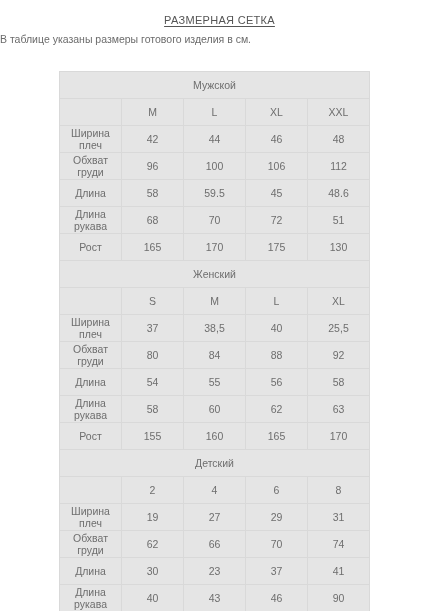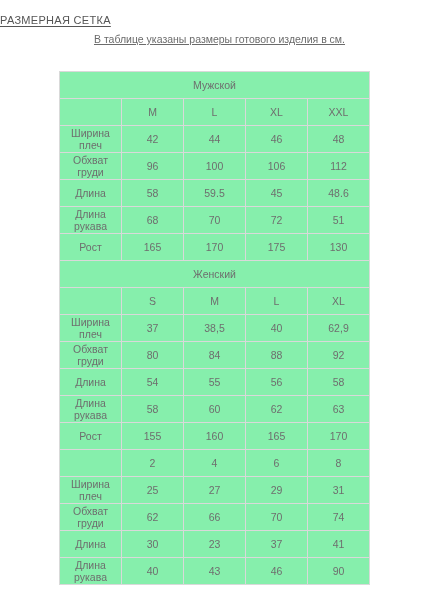--- a/index.html
+++ b/index.html
@@ -15,45 +15,44 @@
     color: #6b6b6b;
     -webkit-font-smoothing: antialiased;
   }
   .page {
     position: relative;
     width: 439px;
     height: 611px;
     box-sizing: border-box;
   }
   .title {
+    text-align: center;
     font-size: 11px;
     letter-spacing: .3px;
     color: #555555;
     text-decoration: underline;
     text-underline-offset: 2px;
     margin-top: 14px;
   }
   .subtitle {
-    text-align: center;
     font-size: 10.5px;
     color: #6b6b6b;
     margin-top: 7px;
-    text-decoration: underline;
   }
   .table-wrap {
     position: absolute;
     left: 59px;
     top: 57px;
     width: 311px;
   }
   table.size-grid {
     border-collapse: collapse;
     table-layout: fixed;
     width: 311px;
-    background: #86efac;
+    background: #e5e5e5;
   }
   table.size-grid td {
     border: 1px solid #d9d9d9;
     font-size: 10.5px;
     color: #6e6e6e;
     height: 26px;
     padding: 0;
     vertical-align: middle;
     text-align: center;
     font-weight: 400;
@@ -137,21 +136,21 @@
             <td class="col-val size-head">S</td>
             <td class="col-val size-head">M</td>
             <td class="col-val size-head">L</td>
             <td class="col-val size-head">XL</td>
           </tr>
           <tr>
             <td class="col-label">Ширина плеч</td>
             <td class="col-val">37</td>
             <td class="col-val">38,5</td>
             <td class="col-val">40</td>
-            <td class="col-val">62,9</td>
+            <td class="col-val">25,5</td>
           </tr>
           <tr>
             <td class="col-label">Обхват груди</td>
             <td class="col-val">80</td>
             <td class="col-val">84</td>
             <td class="col-val">88</td>
             <td class="col-val">92</td>
           </tr>
           <tr>
             <td class="col-label">Длина</td>
@@ -168,29 +167,32 @@
             <td class="col-val">63</td>
           </tr>
           <tr>
             <td class="col-label">Рост</td>
             <td class="col-val">155</td>
             <td class="col-val">160</td>
             <td class="col-val">165</td>
             <td class="col-val">170</td>
           </tr>
           <tr>
+            <td class="section-head" colspan="5">Детский</td>
+          </tr>
+          <tr>
             <td class="col-label"></td>
             <td class="col-val size-head">2</td>
             <td class="col-val size-head">4</td>
             <td class="col-val size-head">6</td>
             <td class="col-val size-head">8</td>
           </tr>
           <tr>
             <td class="col-label">Ширина плеч</td>
-            <td class="col-val">25</td>
+            <td class="col-val">19</td>
             <td class="col-val">27</td>
             <td class="col-val">29</td>
             <td class="col-val">31</td>
           </tr>
           <tr>
             <td class="col-label">Обхват груди</td>
             <td class="col-val">62</td>
             <td class="col-val">66</td>
             <td class="col-val">70</td>
             <td class="col-val">74</td>

